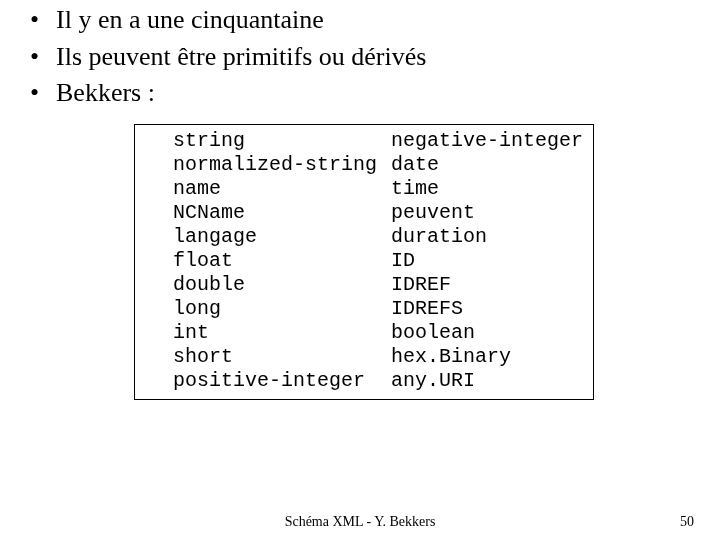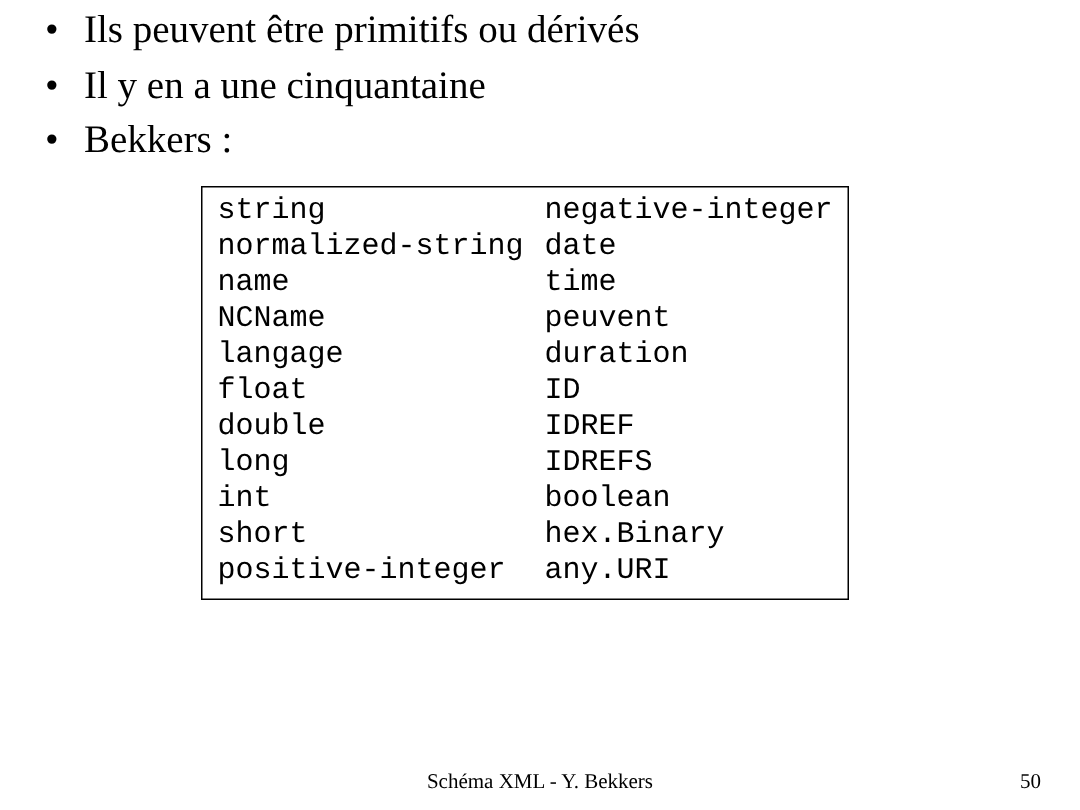--- a/index.html
+++ b/index.html
@@ -43,20 +43,21 @@
     margin-left: 0px;
   }
   .typebox-wrap {
     margin-left: 134px;
     margin-top: 6px;
   }
   .typebox {
     border: 1px solid #000;
     border-collapse: collapse;
     display: inline-block;
+    padding-left: 28px;
   }
   .typebox td {
     font-family: "Courier New", Courier, monospace;
     font-size: 20px;
     line-height: 1.2;
     padding: 4px 10px 6px 10px;
     vertical-align: top;
     white-space: pre;
   }
   .typebox td + td {
@@ -77,22 +78,22 @@
     font-size: 14px;
   }
 </style>
 </head>
 <body>
 
 <div class="slide">
 
 
   <ul class="bullets">
+    <li>Il y en a une cinquantaine</li>
     <li>Ils peuvent être primitifs ou dérivés</li>
-    <li>Il y en a une cinquantaine</li>
     <li>Bekkers :</li>
   </ul>
 
   <div class="typebox-wrap">
     <table class="typebox">
       <tbody>
           <tr>
         <td>string
 normalized-string
 name

